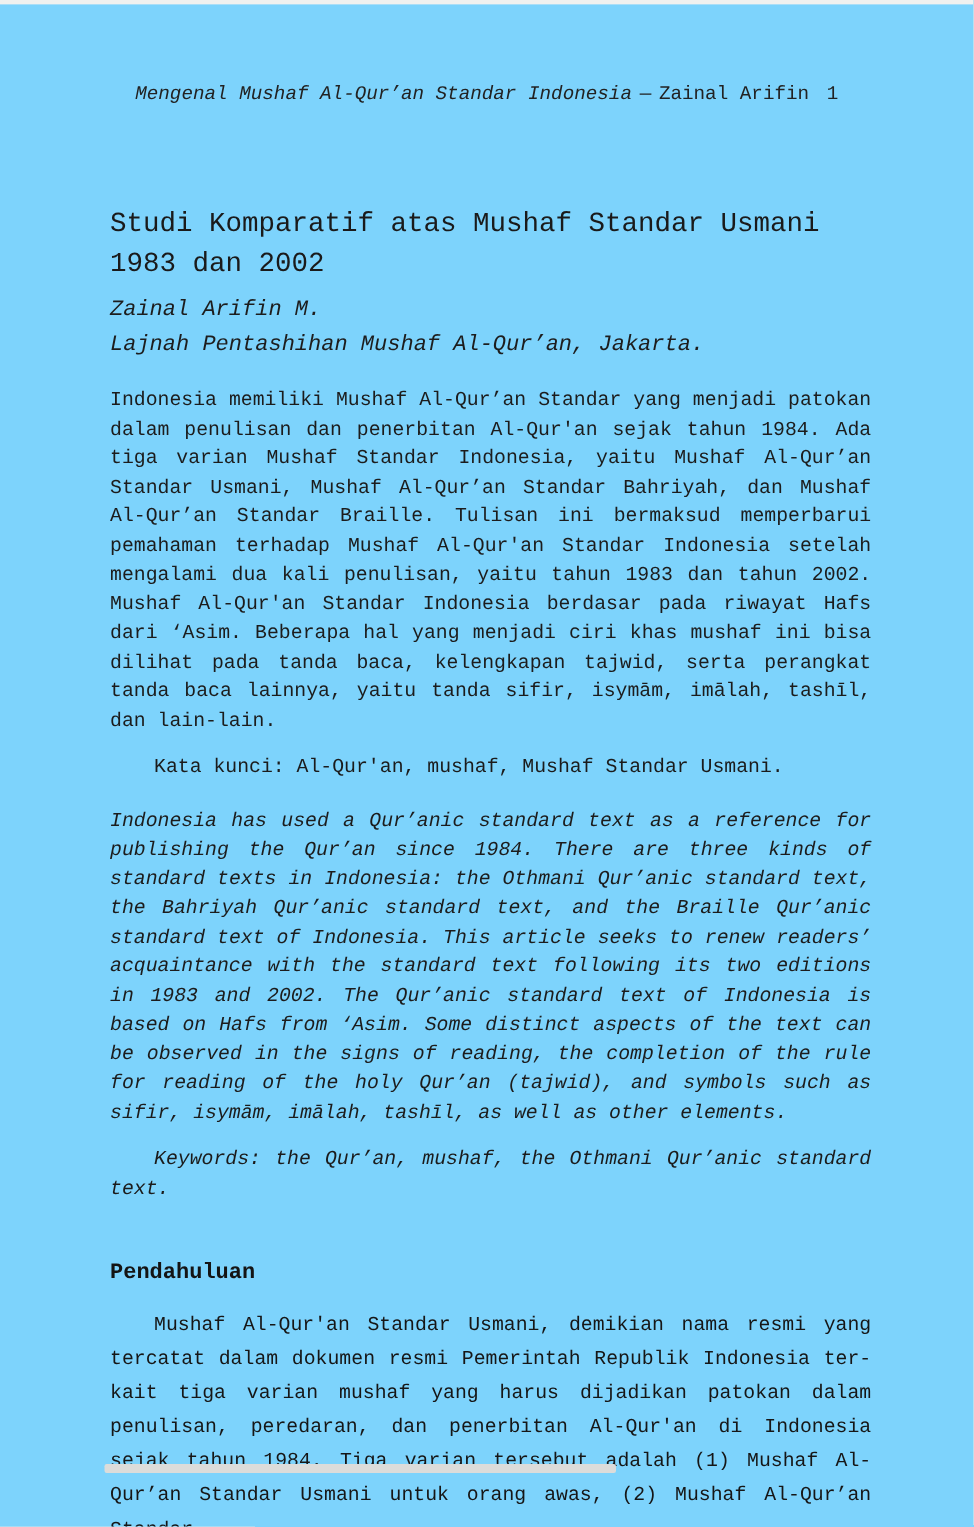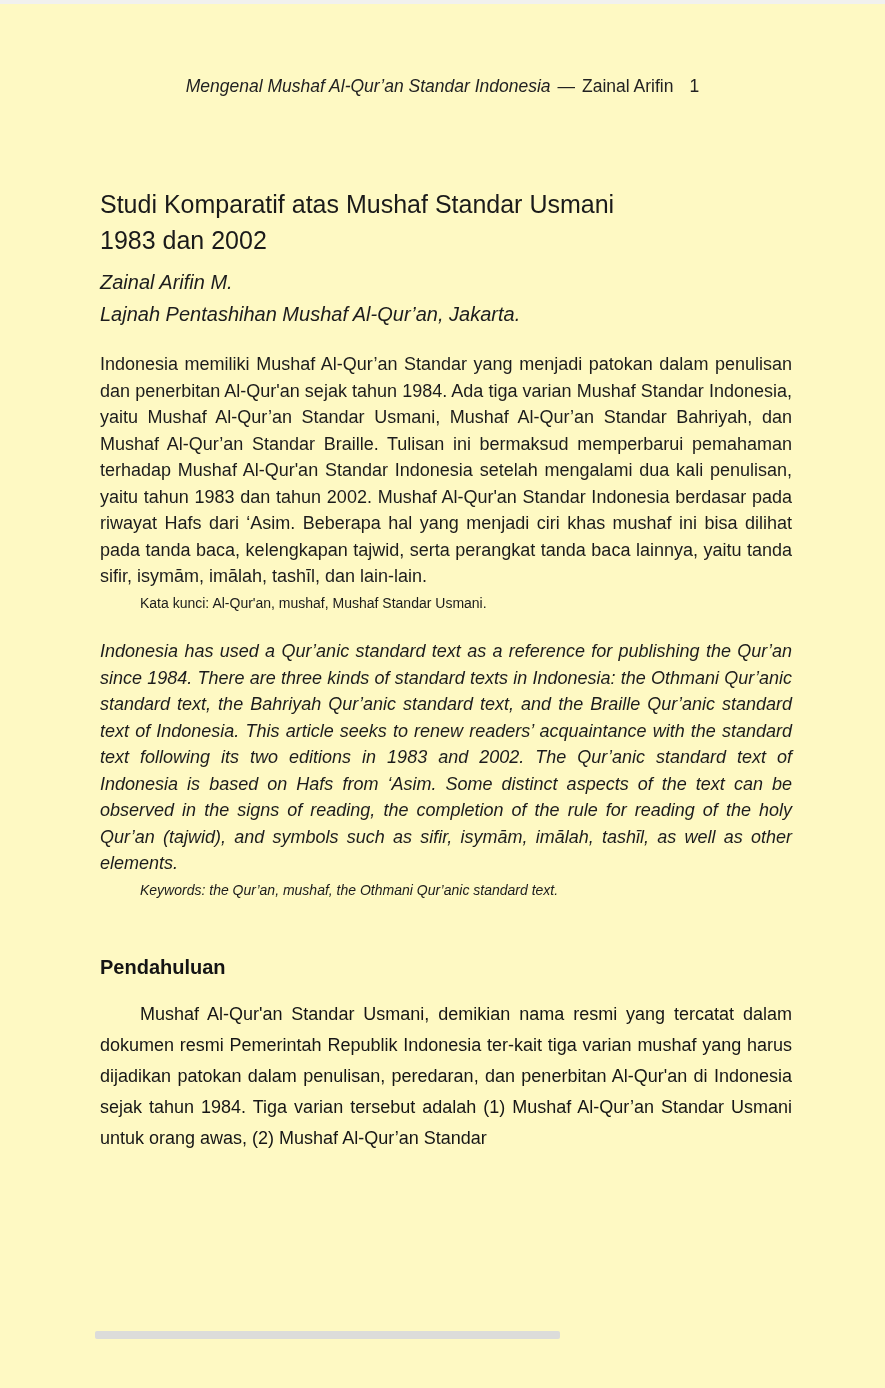--- a/index.html
+++ b/index.html
@@ -5,23 +5,23 @@
   html, body {
     margin: 0;
     padding: 0;
     background: #e9e9e7;
   }
   .page {
     position: relative;
     width: 885px;
     height: 1388px;
     margin: 0 auto;
-    background: #fef9c3;
+    background: #7dd3fc;
     color: #1b1b1b;
-    font-family: Liberation Sans, sans-serif;
+    font-family: Liberation Mono, monospace;
     overflow: hidden;
   }
   .running-head {
     position: absolute;
     top: 76px;
     left: 0;
     width: 100%;
     display: flex;
     justify-content: center;
     align-items: baseline;
@@ -63,24 +63,25 @@
     font-size: 18px;
     line-height: 26.5px;
     text-align: justify;
     color: #1c1c1c;
   }
   .abstract-en {
     margin-top: 22px;
     font-style: italic;
   }
   .kw-line {
-    font-size: 14px;
+    font-size: 18px;
     line-height: 26.5px;
     text-indent: 40px;
     text-align: justify;
+    margin-top: 16px;
   }
   .kw-en { font-style: italic; }
   .section-heading {
     margin-top: 50px;
     font-weight: bold;
     font-size: 20px;
     line-height: 28px;
     color: #141414;
   }
   .body-paragraph {

